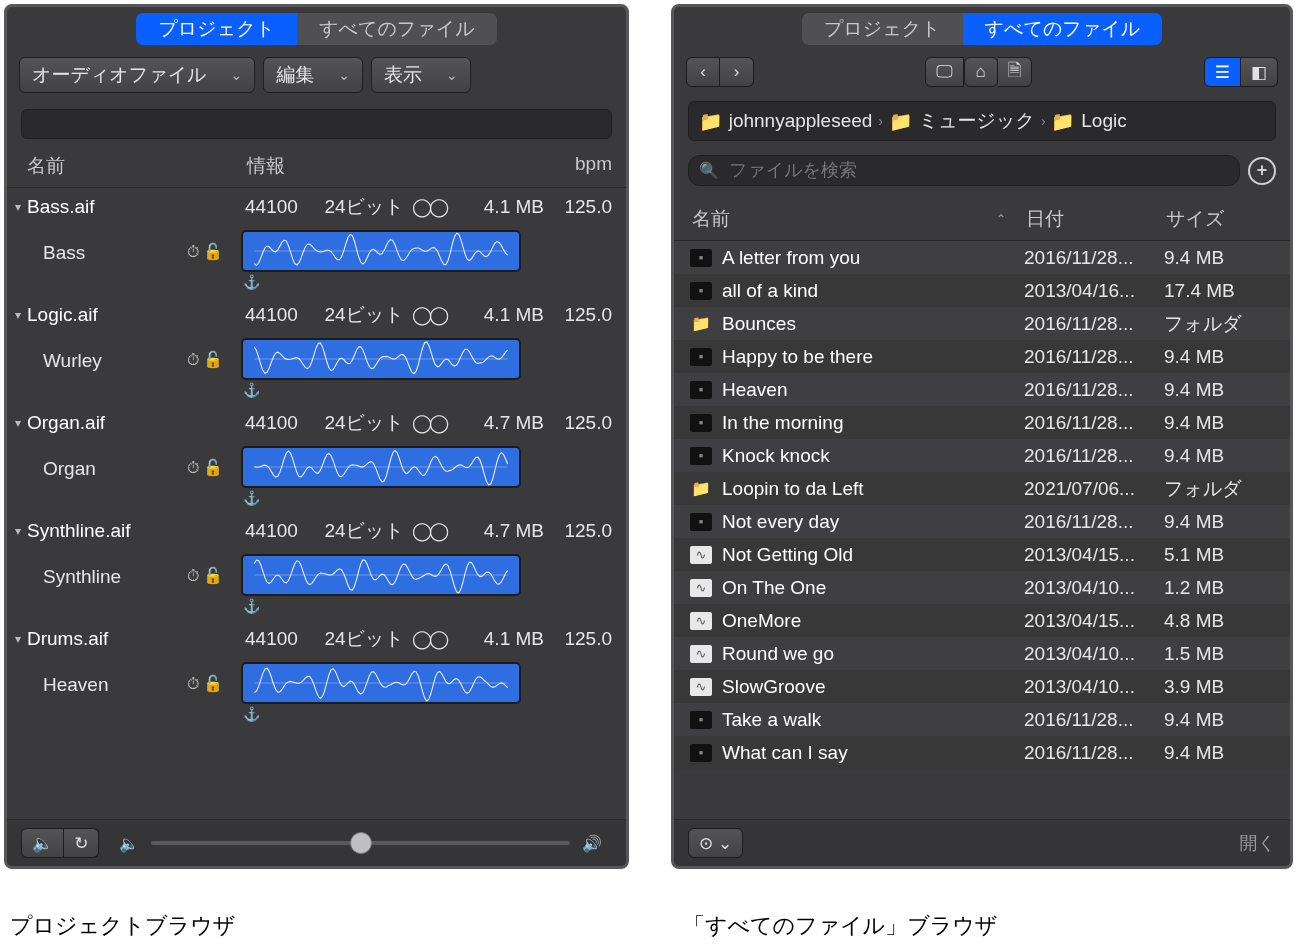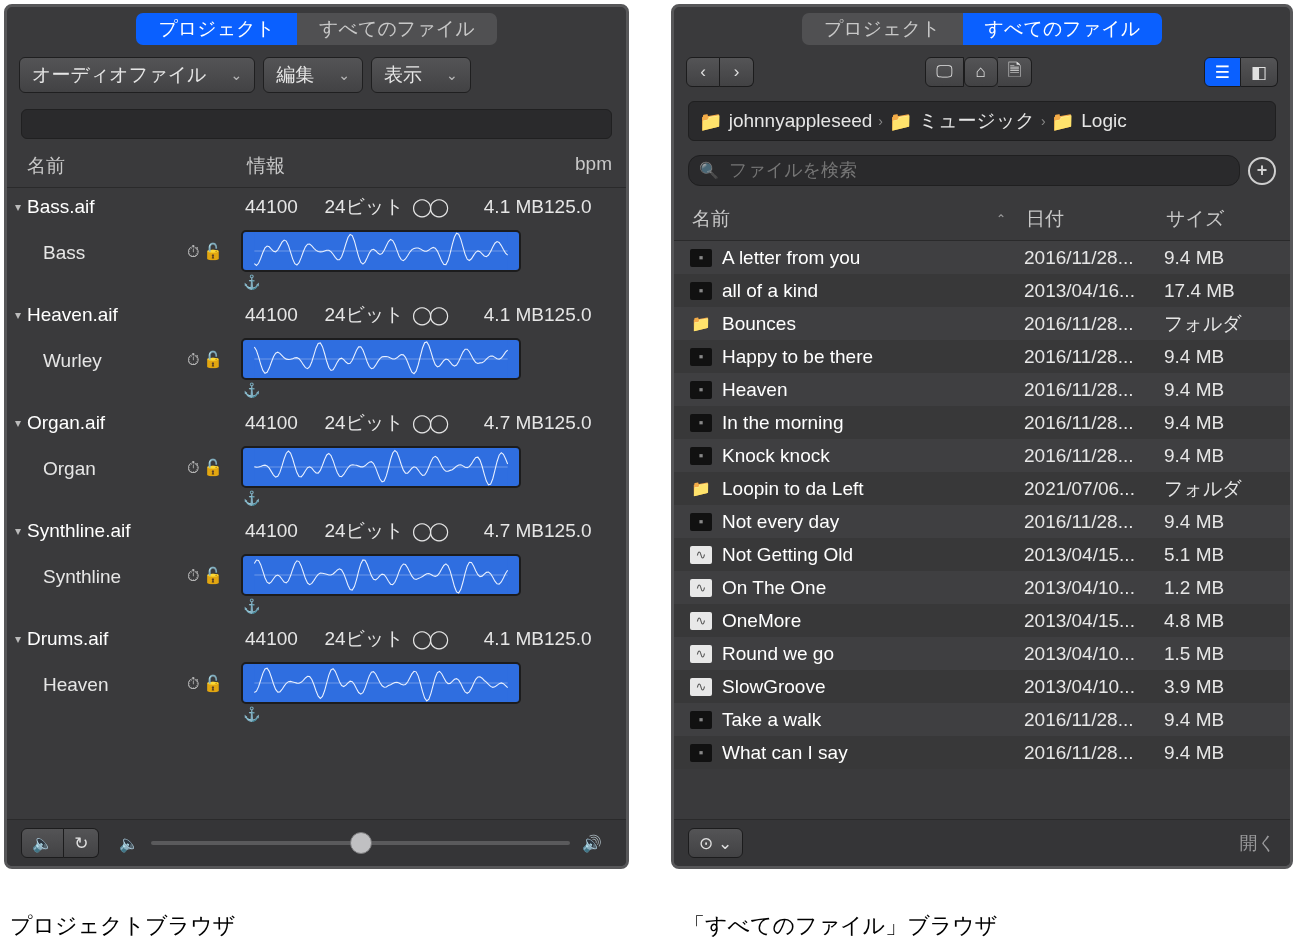--- a/index.html
+++ b/index.html
@@ -39,21 +39,21 @@
   .col-name{flex:0 0 220px;}
   .col-info{flex:1;}
   .col-bpm{flex:0 0 68px;text-align:right;}
   
   .plist{flex:1;overflow:auto;}
   .filehead{display:flex;align-items:center;padding:6px 14px 6px 2px;font-size:19px;}
   .tri{width:18px;display:inline-flex;justify-content:center;color:#bbb;font-size:12px;margin-right:0;}
   .fh-name{flex:0 0 218px;color:#fff;}
   .fh-info{flex:1;display:flex;align-items:center;gap:8px;color:var(--text);}
   .fh-size{width:86px;text-align:right;}
-  .fh-bpm{flex:0 0 68px;text-align:left;}
+  .fh-bpm{flex:0 0 68px;text-align:right;}
   .region{display:flex;align-items:flex-start;padding:4px 14px 6px 36px;gap:6px;}
   .reg-name{flex:0 0 138px;font-size:19px;padding-top:12px;}
   .reg-icons{flex:0 0 48px;display:flex;gap:4px;align-items:center;padding-top:12px;color:#cfcfcf;font-size:16px;}
   .wave-wrap{flex:1;display:flex;flex-direction:column;align-items:flex-start;gap:2px;}
   .wave{height:42px;width:280px;background:var(--wave-blue);border:2px solid #1c1c1d;border-radius:5px;position:relative;overflow:hidden;}
   .wave svg{width:100%;height:100%;}
   .anchor{color:#bdbdbd;font-size:14px;margin-left:2px;}
   .stereo{font-size:18px;letter-spacing:-3px;color:var(--text);}
   
   .footer-left{display:flex;align-items:center;gap:10px;padding:8px 14px;border-top:1px solid #2a2a2b;background:#353537;}
@@ -145,21 +145,21 @@
           <div class="wave"><svg viewBox="0 0 280 42">
               <rect width="280" height="42" fill="#2f6ee0"></rect>
               <polyline points="0,34.97429692176177 2.3529411764705883,36.926192977824016 4.705882352941177,34.570589295337754 7.0588235294117645,29.078728427887903 9.411764705882353,22.65410982184704 11.764705882352942,17.620243522412487 14.117647058823529,15.479833592249506 16.470588235294116,16.344805228264836 18.823529411764707,18.977245570842655 21.176470588235293,21.41626675949339 23.529411764705884,21.91091491978441 25.88235294117647,19.746698015080987 28.235294117647058,15.601530619678456 30.58823529411765,11.274484906702805 32.94117647058823,8.905960637538996 35.294117647058826,10.02960007318624 37.64705882352941,14.867793945113583 40,22.174337919951057 42.35294117647059,29.68950197273366 44.705882352941174,35.010522670416485 47.05882352941177,36.508791904175176 49.411764705882355,33.915938759967275 51.76470588235294,28.3535316546751 54.11764705882353,21.82346618772916 56.470588235294116,16.399631760939265 58.82352941176471,13.470119984669067 61.1764705882353,13.33178226535475 63.529411764705884,15.265060928815085 65.88235294117646,18.00101473402275 68.23529411764706,20.332830165010993 70.58823529411765,21.588285693607187 72.94117647058825,21.936840081482845 75.29411764705883,21.75272648558992 77.64705882352942,20.950256959245873 80,20.121341357273916 82.3529411764706,20.128017684984968 84.70588235294117,21.62043702467683 87.05882352941177,24.57323237991938 89.41176470588235,28.09509804278253 91.76470588235294,30.656620886166504 94.11764705882354,30.68796768298233 96.47058823529412,27.30955043713234 98.82352941176471,20.867104470351403 101.17647058823529,12.998904005207445 103.52941176470588,6.1511998745304375 105.88235294117646,2.6995732806225767 108.23529411764706,4.020923204693418 110.58823529411764,9.905143831994062 112.94117647058823,18.57020672489131 115.29411764705881,27.298042391073395 117.64705882352942,33.44606828356046 120,35.42550968186793 122.3529411764706,33.24672468914683 124.70588235294119,28.41243171342628 127.05882352941177,23.21518278752268 129.41176470588235,19.746366367724974 131.76470588235293,19.041415315490084 134.11764705882354,20.71927354084958 136.47058823529412,23.253995007743423 138.8235294117647,24.740255530634542 141.1764705882353,23.803771930062393 143.52941176470586,20.25311572988373 145.8823529411765,15.192031790893864 148.23529411764707,10.553673776181908 150.58823529411765,8.27119135153688 152.94117647058823,9.451683755281696 155.29411764705884,13.908633621128704 157.64705882352942,20.241887037438726 160,26.41212190103905 162.3529411764706,30.547589654114212 164.7058823529412,31.635134738994935 167.05882352941177,29.817142584194485 169.41176470588235,26.2026776729809 171.76470588235296,22.315777788996723 174.11764705882354,19.449611265482805 176.47058823529412,18.211087708189066 178.8235294117647,17.708513829638605 181.1764705882353,17.65479158763989 183.52941176470588,18.65360427627725 185.88235294117646,20.1500897034991 188.23529411764707,21.25702913524248 190.58823529411765,21.241360639885528 192.94117647058823,19.98395711887279 195.2941176470588,18.16261749298389 197.64705882352942,17.027197536056445 200,17.830531139341474 202.35294117647058,21.158517483797482 204.70588235294116,26.478704398797102 207.05882352941177,32.154844638326054 209.41176470588235,35.97914786486673 211.76470588235293,36.038128875198296 214.1176470588235,31.559256613500118 216.47058823529412,23.365683345372013 218.8235294117647,13.712434301940181 221.17647058823528,5.531999821825366 223.52941176470588,1.3715064419531338 225.88235294117646,2.445202327478345 228.23529411764704,8.189449332525248 230.58823529411762,16.504626625544546 232.94117647058826,24.58457969373007 235.29411764705884,29.991301220614783 237.64705882352942,31.535185629411277 240,29.610872939662713 242.3529411764706,25.875174299803316 244.7058823529412,22.433022520819065 247.05882352941177,20.898555451050164 249.41176470588238,21.736187617671316 251.76470588235296,24.14880448768548 254.11764705882354,26.53204383566943 256.4705882352941,27.266781171966258 258.8235294117647,25.48439703919746 261.1764705882353,21.46761782181457 263.52941176470586,16.5249805334823 265.88235294117646,12.416028196828927 268.2352941176471,10.598655851327615 270.5882352941176,11.635215555405393 272.94117647058823,15.006847392015837 275.2941176470588,19.3921673455473 277.6470588235294,23.258834090175153 280,25.48879049939261 " fill="none" stroke="#e8f0ff" stroke-width="1.2"></polyline>
               <line x1="0" y1="21" x2="280" y2="21" stroke="#ffffff55"></line>
             </svg></div>
           <span class="anchor">⚓</span>
         </div>
       </div>
       <div class="filehead">
         <span class="tri">▾</span>
-    <span class="fh-name">Heaven.aif</span>
+    <span class="fh-name">Logic.aif</span>
     <span class="fh-info"><span>44100</span>&nbsp;&nbsp;<span>24ビット</span> <span class="stereo">◯◯</span><span class="fh-size" style="margin-left:auto">4.1 MB</span></span>
     <span class="fh-bpm">125.0</span>
       </div>
       <div class="region">
         <div class="reg-name">Wurley</div>
     <div class="reg-icons">
           <span>⏱</span>
           <span>🔓</span>
         </div>
     <div class="wave-wrap">

